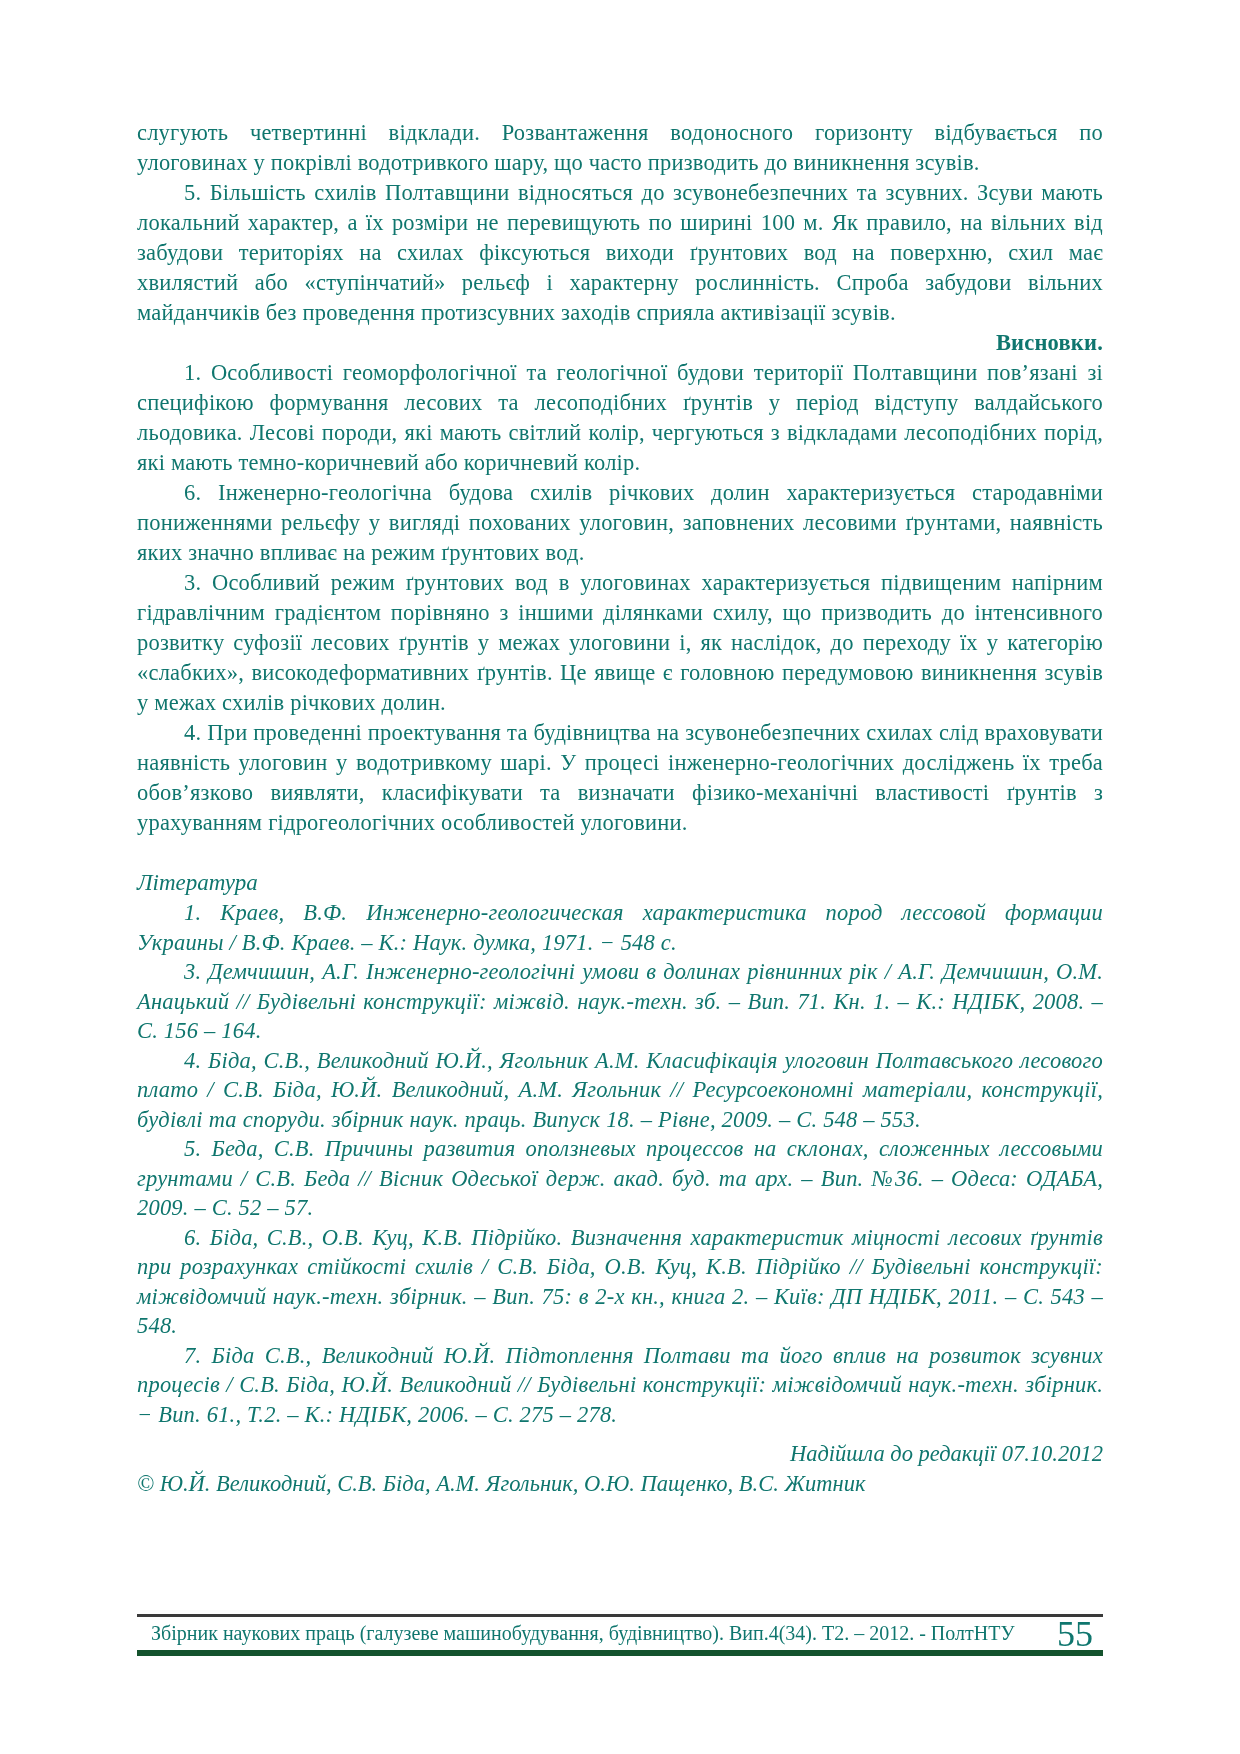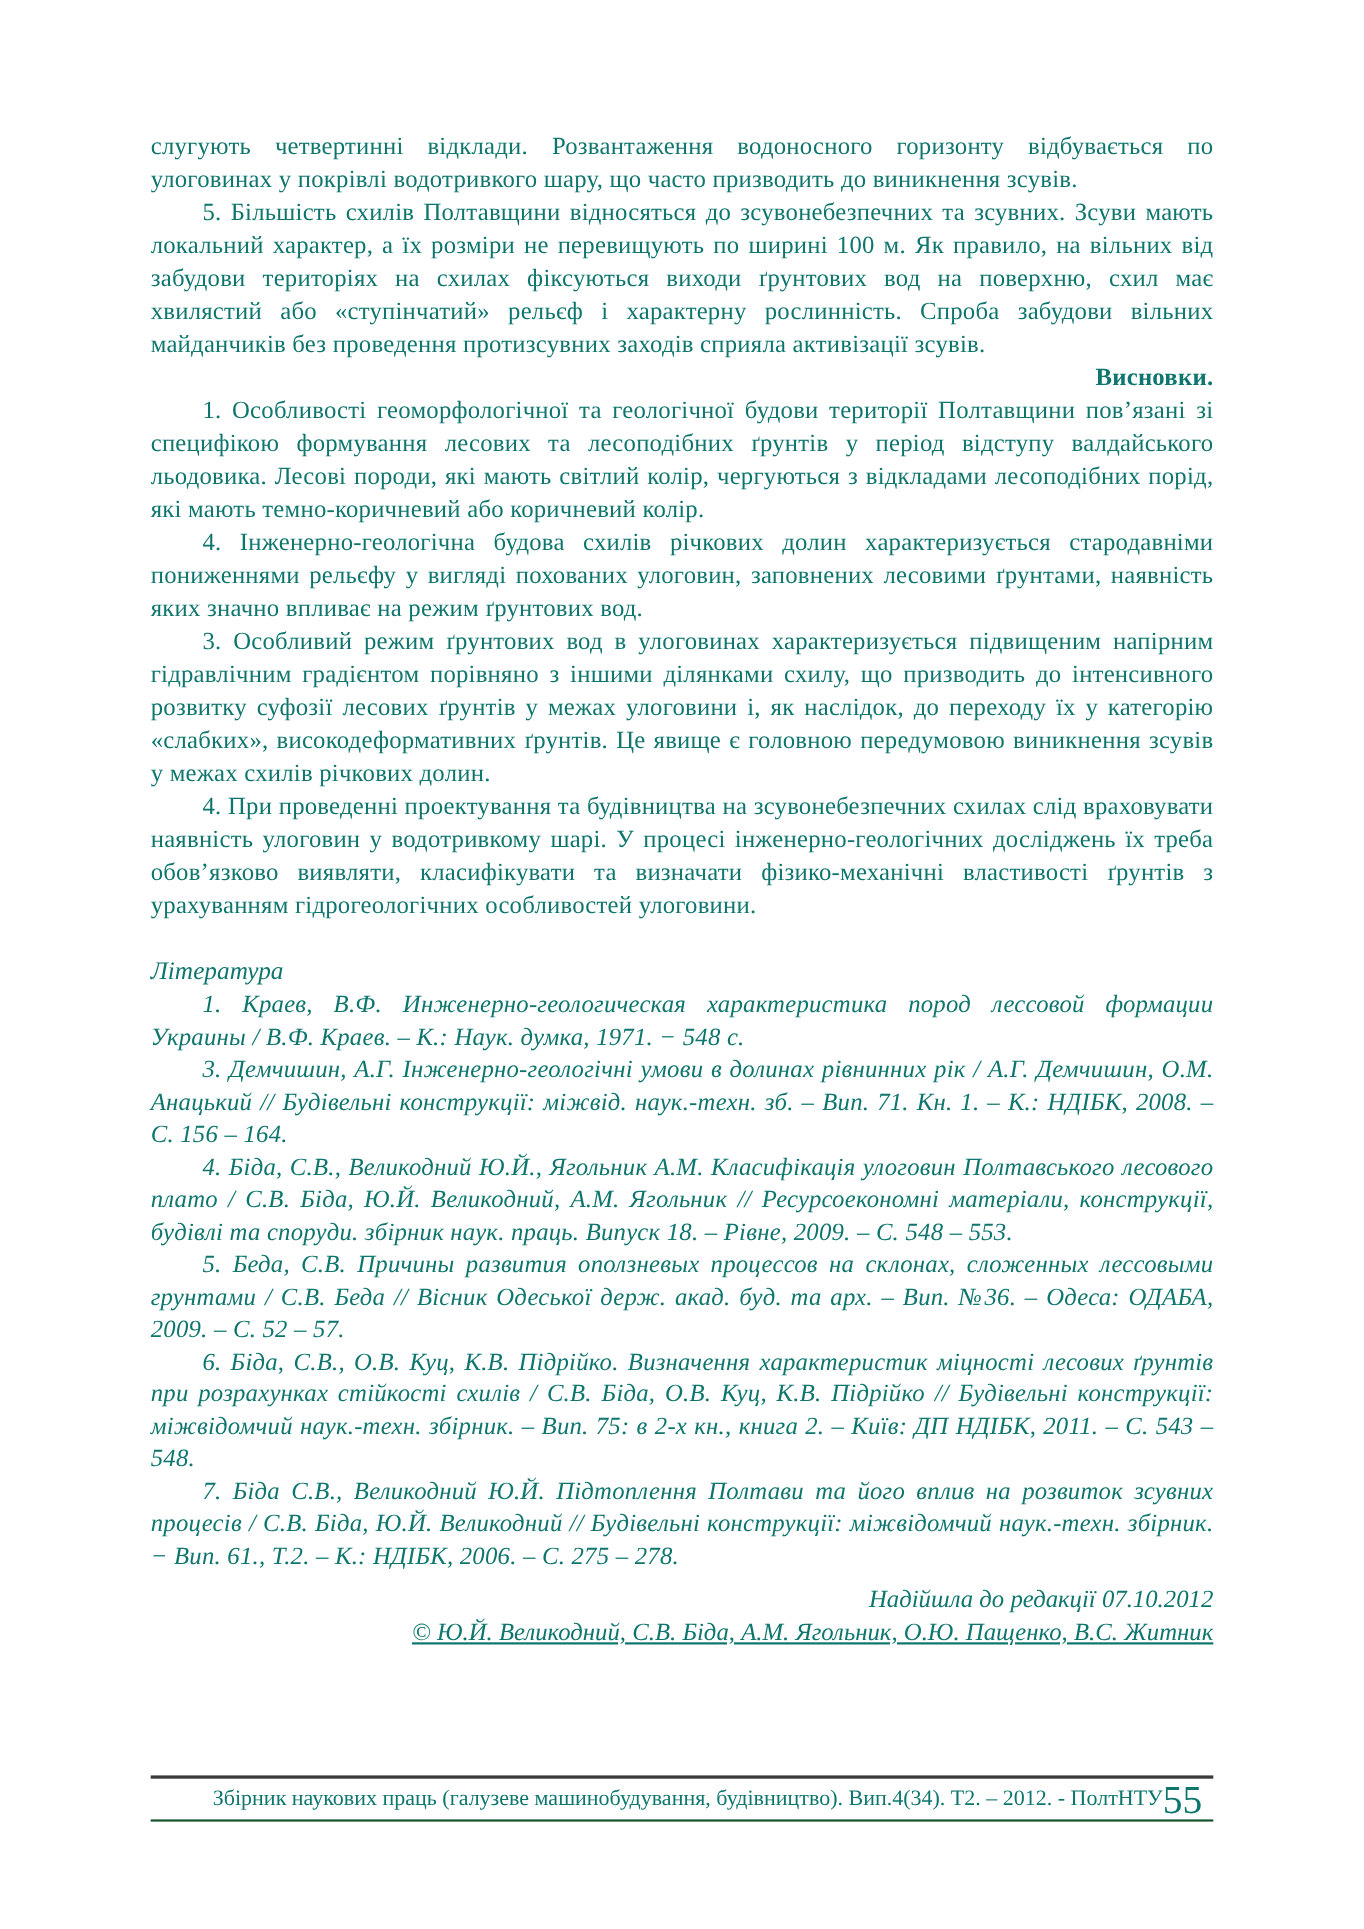--- a/index.html
+++ b/index.html
@@ -52,34 +52,33 @@
     font-size: 22.5px;
     line-height: 30px;
     font-style: italic;
     text-align: right;
     margin-top: 10px;
   }
   p.copyright {
     font-size: 22.5px;
     line-height: 30px;
     font-style: italic;
-    text-align: right;
-    text-decoration: underline;
+    text-align: left;
   }
   .footer {
     position: absolute;
     left: 137px;
     right: 137px;
     top: 1614px;
     border-top: 3px solid #3a3a3a;
-    border-bottom: 2px solid #14532d;
+    border-bottom: 6px solid #14532d;
     height: 42px;
     display: flex;
     align-items: center;
-    justify-content: flex-end;
+    justify-content: space-between;
   }
   .footer-text {
     font-size: 20px;
     padding-left: 14px;
     white-space: nowrap;
   }
   .footer-page {
     font-size: 36px;
     padding-right: 10px;
   }
@@ -89,21 +88,21 @@
 
 <div class="page">
   <main class="content">
 
     <p class="body noindent">слугують четвертинні відклади. Розвантаження водоносного горизонту відбувається по улоговинах у покрівлі водотривкого шару, що часто призводить до виникнення зсувів.</p>
     <p class="body">5. Більшість схилів Полтавщини відносяться до зсувонебезпечних та зсувних. Зсуви мають локальний характер, а їх розміри не перевищують по ширині 100 м. Як правило, на вільних від забудови територіях на схилах фіксуються виходи ґрунтових вод на поверхню, схил має хвилястий або «ступінчатий» рельєф і характерну рослинність. Спроба забудови вільних майданчиків без проведення протизсувних заходів сприяла активізації зсувів.</p>
 
     <p class="body bold-head">Висновки.</p>
 
     <p class="body">1. Особливості геоморфологічної та геологічної будови території Полтавщини пов’язані зі специфікою формування лесових та лесоподібних ґрунтів у період відступу валдайського льодовика. Лесові породи, які мають світлий колір, чергуються з відкладами лесоподібних порід, які мають темно-коричневий або коричневий колір.</p>
-    <p class="body">4. Інженерно-геологічна будова схилів річкових долин характеризується стародавніми пониженнями рельєфу у вигляді похованих улоговин, заповнених лесовими ґрунтами, наявність яких значно впливає на режим ґрунтових вод.</p>
+    <p class="body">6. Інженерно-геологічна будова схилів річкових долин характеризується стародавніми пониженнями рельєфу у вигляді похованих улоговин, заповнених лесовими ґрунтами, наявність яких значно впливає на режим ґрунтових вод.</p>
     <p class="body">3. Особливий режим ґрунтових вод в улоговинах характеризується підвищеним напірним гідравлічним градієнтом порівняно з іншими ділянками схилу, що призводить до інтенсивного розвитку суфозії лесових ґрунтів у межах улоговини і, як наслідок, до переходу їх у категорію «слабких», високодеформативних ґрунтів. Це явище є головною передумовою виникнення зсувів у межах схилів річкових долин.</p>
     <p class="body">4. При проведенні проектування та будівництва на зсувонебезпечних схилах слід враховувати наявність улоговин у водотривкому шарі. У процесі інженерно-геологічних досліджень їх треба обов’язково виявляти, класифікувати та визначати фізико-механічні властивості ґрунтів з урахуванням гідрогеологічних особливостей улоговини.</p>
 
     <h3 class="lit-heading">Література</h3>
 
     <p class="ref">1. Краев, В.Ф. Инженерно-геологическая характеристика пород лессовой формации Украины / В.Ф. Краев. – К.: Наук. думка, 1971. − 548 с.</p>
     <p class="ref">3. Демчишин, А.Г. Інженерно-геологічні умови в долинах рівнинних рік / А.Г. Демчишин, О.М. Анацький // Будівельні конструкції: міжвід. наук.-техн. зб. – Вип. 71. Кн. 1. – К.: НДІБК, 2008. – С. 156 – 164.</p>
     <p class="ref">4. Біда, С.В., Великодний Ю.Й., Ягольник А.М. Класифікація улоговин Полтавського лесового плато / С.В. Біда, Ю.Й. Великодний, А.М. Ягольник // Ресурсоекономні матеріали, конструкції, будівлі та споруди. збірник наук. праць. Випуск 18. – Рівне, 2009. – С. 548 – 553.</p>
     <p class="ref">5. Беда, С.В. Причины развития оползневых процессов на склонах, сложенных лессовыми грунтами / С.В. Беда // Вісник Одеської держ. акад. буд. та арх. – Вип. №36. – Одеса: ОДАБА, 2009. – С. 52 – 57.</p>
     <p class="ref">6. Біда, С.В., О.В. Куц, К.В. Підрійко. Визначення характеристик міцності лесових ґрунтів при розрахунках стійкості схилів / С.В. Біда, О.В. Куц, К.В. Підрійко // Будівельні конструкції: міжвідомчий наук.-техн. збірник. – Вип. 75: в 2-х кн., книга 2. – Київ: ДП НДІБК, 2011. – С. 543 – 548.</p>

